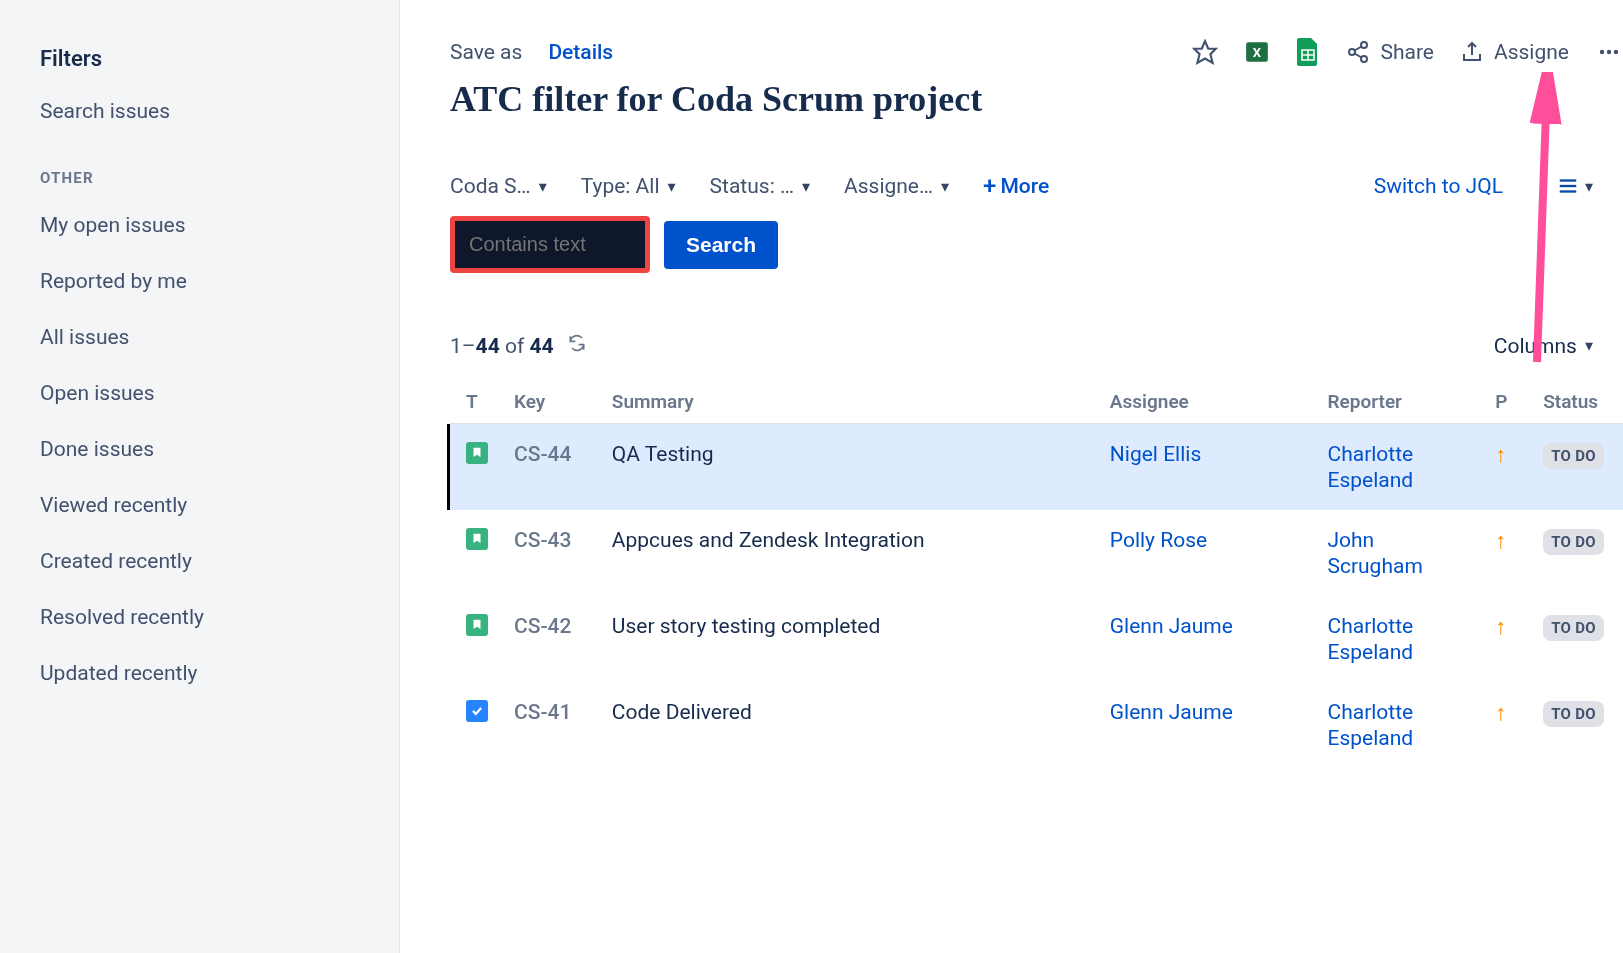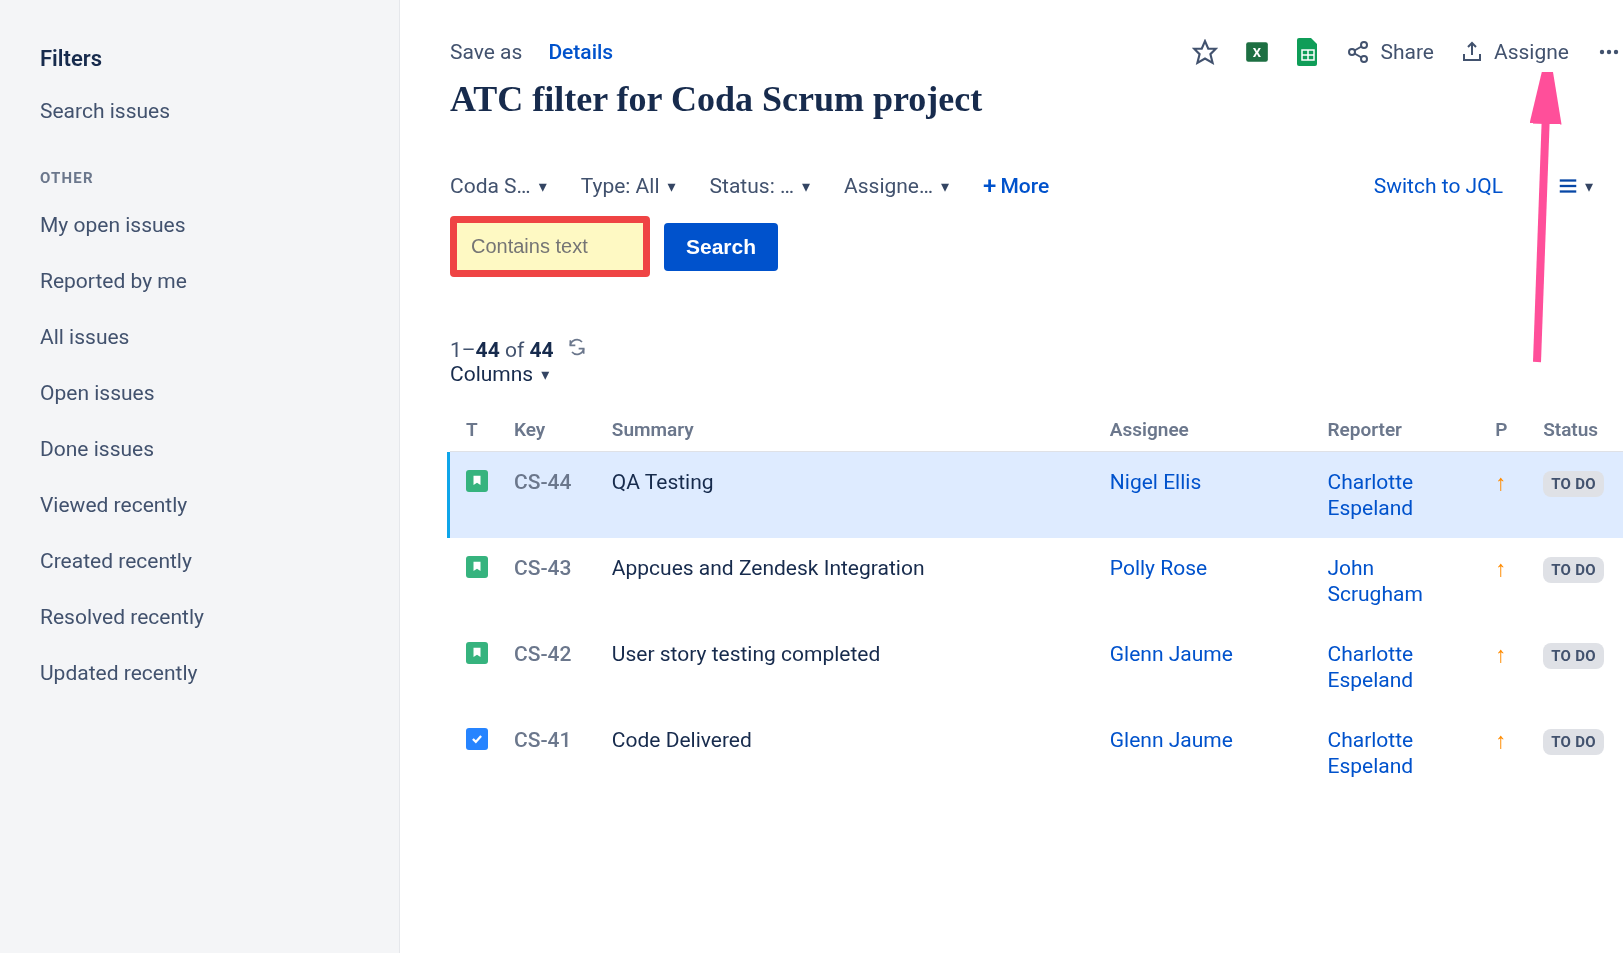--- a/index.html
+++ b/index.html
@@ -15,37 +15,37 @@
 .top-spacer { flex:1; }
 .icon-btn { display:flex; align-items:center; gap:10px; font-size:21px; color:#42526E; cursor:pointer;}
 .page-title { font-size:36px; font-weight:600; color:#172B4D; margin-bottom:54px;font-family:Liberation Serif, serif;}
 .criteria-row { display:flex; align-items:center; gap:34px; flex-wrap:wrap; }
 .dropdown { display:flex; align-items:center; gap:8px; font-size:21px; color:#42526E; cursor:pointer; white-space:nowrap;}
 .chev { font-size:16px; color:#344563;}
 .more { color:#0052CC; font-weight:500; display:flex; align-items:center; gap:4px;}
 .switch-jql { color:#0052CC; font-size:21px; cursor:pointer; margin-left:auto; margin-right:20px;}
 .view-switcher { display:flex; align-items:center; gap:6px; color:#344563; margin-right:30px;}
 .search-row { display:flex; align-items:center; gap:14px; margin-top:18px; margin-bottom:60px;}
-.text-input { border:7px solid #ef4444; border-radius:4px; padding:12px 14px; font-size:20px; width:200px; color:#7A869A; background:#fef9c3;}
+.text-input { border:5px solid #ef4444; border-radius:4px; padding:12px 14px; font-size:20px; width:200px; color:#7A869A; background:#0f172a;}
 .search-btn { background:#0052CC; color:#fff; font-size:21px; font-weight:600; padding:12px 22px; border:none; border-radius:4px; cursor:pointer;}
-.results-meta { display:flex; justify-content:space-between; padding-right:30px; margin-bottom:22px;flex-direction:column;}
+.results-meta { display:flex; justify-content:space-between; padding-right:30px; margin-bottom:22px;}
 .count { font-size:21px; color:#42526E;}
 .count b{color:#172B4D;font-weight:700;}
 .columns-btn{font-size:21px;color:#172B4D;display:flex;align-items:center;gap:8px;cursor:pointer;}
 .table{width:100%;}
 .thead{display:flex;gap:18px;padding:10px 0 10px 16px;border-bottom:1px solid #DFE1E6;font-size:19px;font-weight:600;color:#6B778C;}
 .col-t{width:30px;}
 .col-key{width:80px;}
 .col-summary{flex:1;min-width:480px;}
 .col-assignee{width:200px;}
 .col-reporter{width:150px;}
 .col-p{width:30px;}
 .col-status{width:80px;}
 .trow{display:flex;gap:18px;padding:18px 0 18px 16px;align-items:flex-start;font-size:21px;}
-.trow.selected{background:#DEEBFF;border-left:3px solid #0ea5e9;margin-left:-3px;}
+.trow.selected{background:#DEEBFF;border-left:3px solid #000000;margin-left:-3px;}
 .type-icon{width:22px;height:22px;border-radius:3px;display:flex;align-items:center;justify-content:center;}
 .type-story{background:#36B37E;}
 .type-task{background:#2684FF;}
 .key-cell{color:#6B778C;font-weight:500;}
 .summary-cell{color:#172B4D;}
 .link-cell{color:#0052CC;cursor:pointer;}
 .priority-arrow{color:#FF8B00;font-size:22px;font-weight:700;}
 .status-badge{background:#DFE1E6;color:#42526E;font-size:15px;font-weight:700;padding:4px 8px;border-radius:8px;letter-spacing:0.02em;white-space:nowrap;}
 .refresh-icon{color:#6B778C;margin-left:8px;}
 .pointer-arrow{position:absolute;top:72px;left:1125px;pointer-events:none;}

